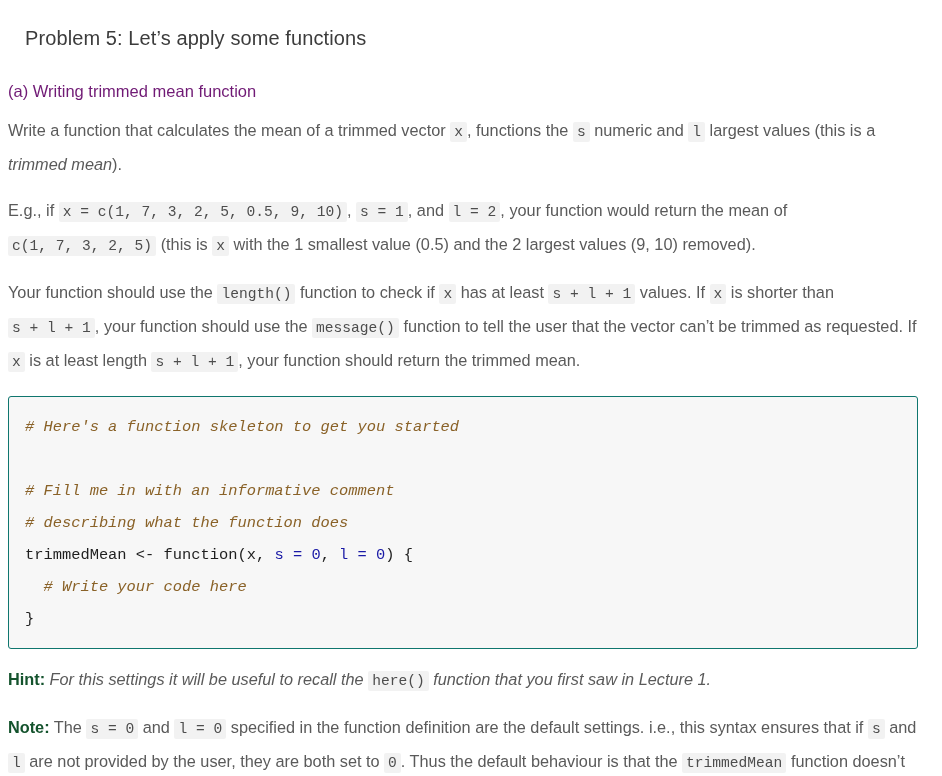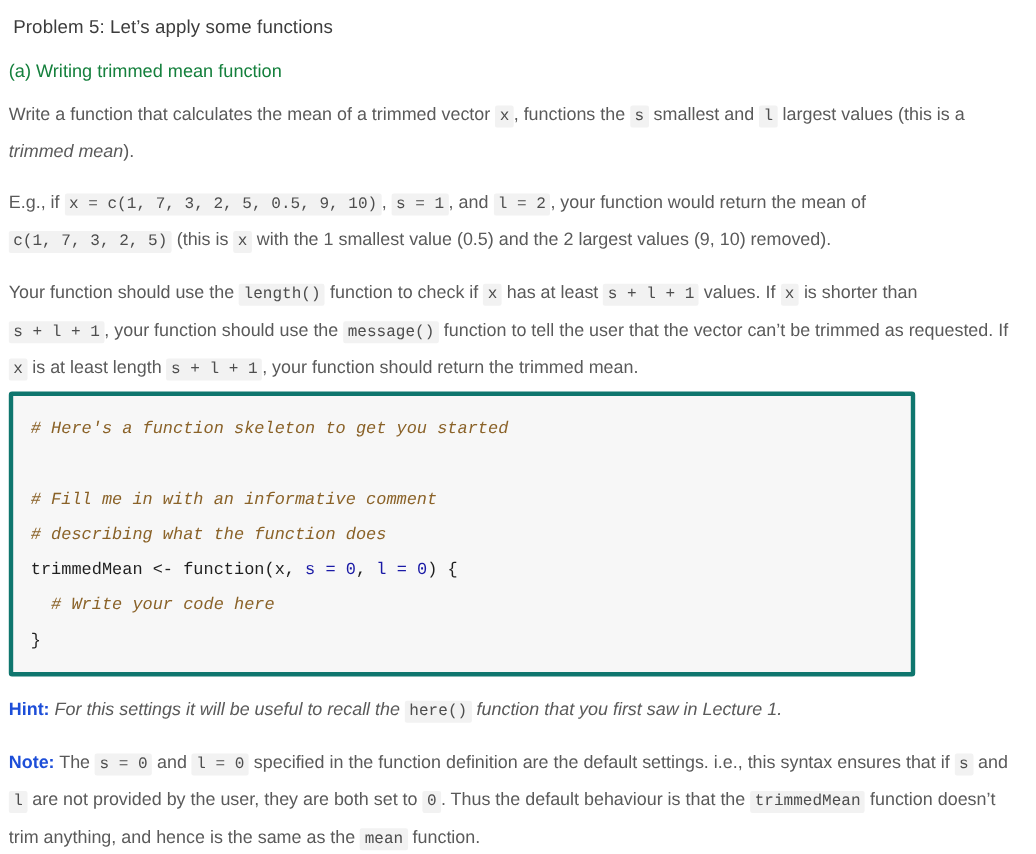--- a/index.html
+++ b/index.html
@@ -13,32 +13,32 @@
     font-family: "Liberation Sans", sans-serif;
     color: #4a4a4a;
     overflow: hidden;
   }
   .page {
     padding: 0 0 0 8px;
     width: 926px;
     box-sizing: border-box;
   }
   h1.problem-title {
-    font-size: 17px;
+    font-size: 20px;
     font-weight: 400;
     color: #3c3c3c;
-    margin: 4px;
+    margin: 17px;
     padding: 5px 0 0 0;
     line-height: 32px;
     letter-spacing: 0.1px;
   }
   h2.part-title {
     font-size: 16.5px;
     font-weight: 400;
-    color: #15803d;
+    color: #701a75;
     margin: 0;
     padding: 9px 0 0 0;
     line-height: 22px;
   }
   p.body-text {
     font-size: 16.3px;
     line-height: 32px;
     color: #5a5a5a;
     margin: 0;
     padding: 12px 0 0 0;
@@ -55,29 +55,29 @@
     padding: 2px 4px;
     border-radius: 2px;
     white-space: pre;
   }
   em.it {
     font-style: italic;
     text-align: right;
   }
   b.lbl {
     font-weight: bold;
-    color: #1d4ed8;
+    color: #14532d;
   }
   .codeblock {
-    margin: 4px 0 0 0;
+    margin: 18px 0 0 0;
     background: #f7f7f7;
-    border: 4px solid #0f766e;
+    border: 1px solid #0f766e;
     border-radius: 3px;
     padding: 14px 16px 13px 16px;
-    width: 824px;
+    width: 910px;
     box-sizing: border-box;
     font-family: "Liberation Mono", "DejaVu Sans Mono", monospace;
     font-size: 15.4px;
     line-height: 32px;
     color: #1f1f1f;
     white-space: pre;
     overflow: hidden;
   }
   .cm {
     color: #8a6228;
@@ -102,21 +102,21 @@
 </style>
 </head>
 <body>
 
 <div class="page">
 
   <h1 class="problem-title">Problem 5: Let’s apply some functions</h1>
 
   <h2 class="part-title">(a) Writing trimmed mean function</h2>
 
-  <p class="body-text"><span>Write a function that calculates the mean of a trimmed vector </span><code class="ic">x</code><span>, functions the </span><code class="ic">s</code><span> smallest and </span><code class="ic">l</code><span> largest values (this is a </span><em class="it">trimmed mean</em><span>).</span></p>
+  <p class="body-text"><span>Write a function that calculates the mean of a trimmed vector </span><code class="ic">x</code><span>, functions the </span><code class="ic">s</code><span> numeric and </span><code class="ic">l</code><span> largest values (this is a </span><em class="it">trimmed mean</em><span>).</span></p>
 
   <p class="body-text tight"><span>E.g., if </span><code class="ic">x = c(1, 7, 3, 2, 5, 0.5, 9, 10)</code><span>, </span><code class="ic">s = 1</code><span>, and </span><code class="ic">l = 2</code><span>, your function would return the mean of </span><code class="ic">c(1, 7, 3, 2, 5)</code><span> (this is </span><code class="ic">x</code><span> with the 1 smallest value (0.5) and the 2 largest values (9, 10) removed).</span></p>
 
   <p class="body-text tight"><span>Your function should use the </span><code class="ic">length()</code><span> function to check if </span><code class="ic">x</code><span> has at least </span><code class="ic">s + l + 1</code><span> values. If </span><code class="ic">x</code><span> is shorter than </span><code class="ic">s + l + 1</code><span>, your function should use the </span><code class="ic">message()</code><span> function to tell the user that the vector can’t be trimmed as requested. If </span><code class="ic">x</code><span> is at least length </span><code class="ic">s + l + 1</code><span>, your function should return the trimmed mean.</span></p>
 
   <pre class="codeblock"><span class="cm"># Here's a function skeleton to get you started</span>
 <span></span>
 <span class="cm"># Fill me in with an informative comment</span>
 <span class="cm"># describing what the function does</span>
 <span>trimmedMean &lt;- function(x, </span><span class="kw">s</span><span> </span><span class="kw">=</span><span> </span><span class="kw">0</span><span>, </span><span class="kw">l</span><span> </span><span class="kw">=</span><span> </span><span class="kw">0</span><span>) {</span>

